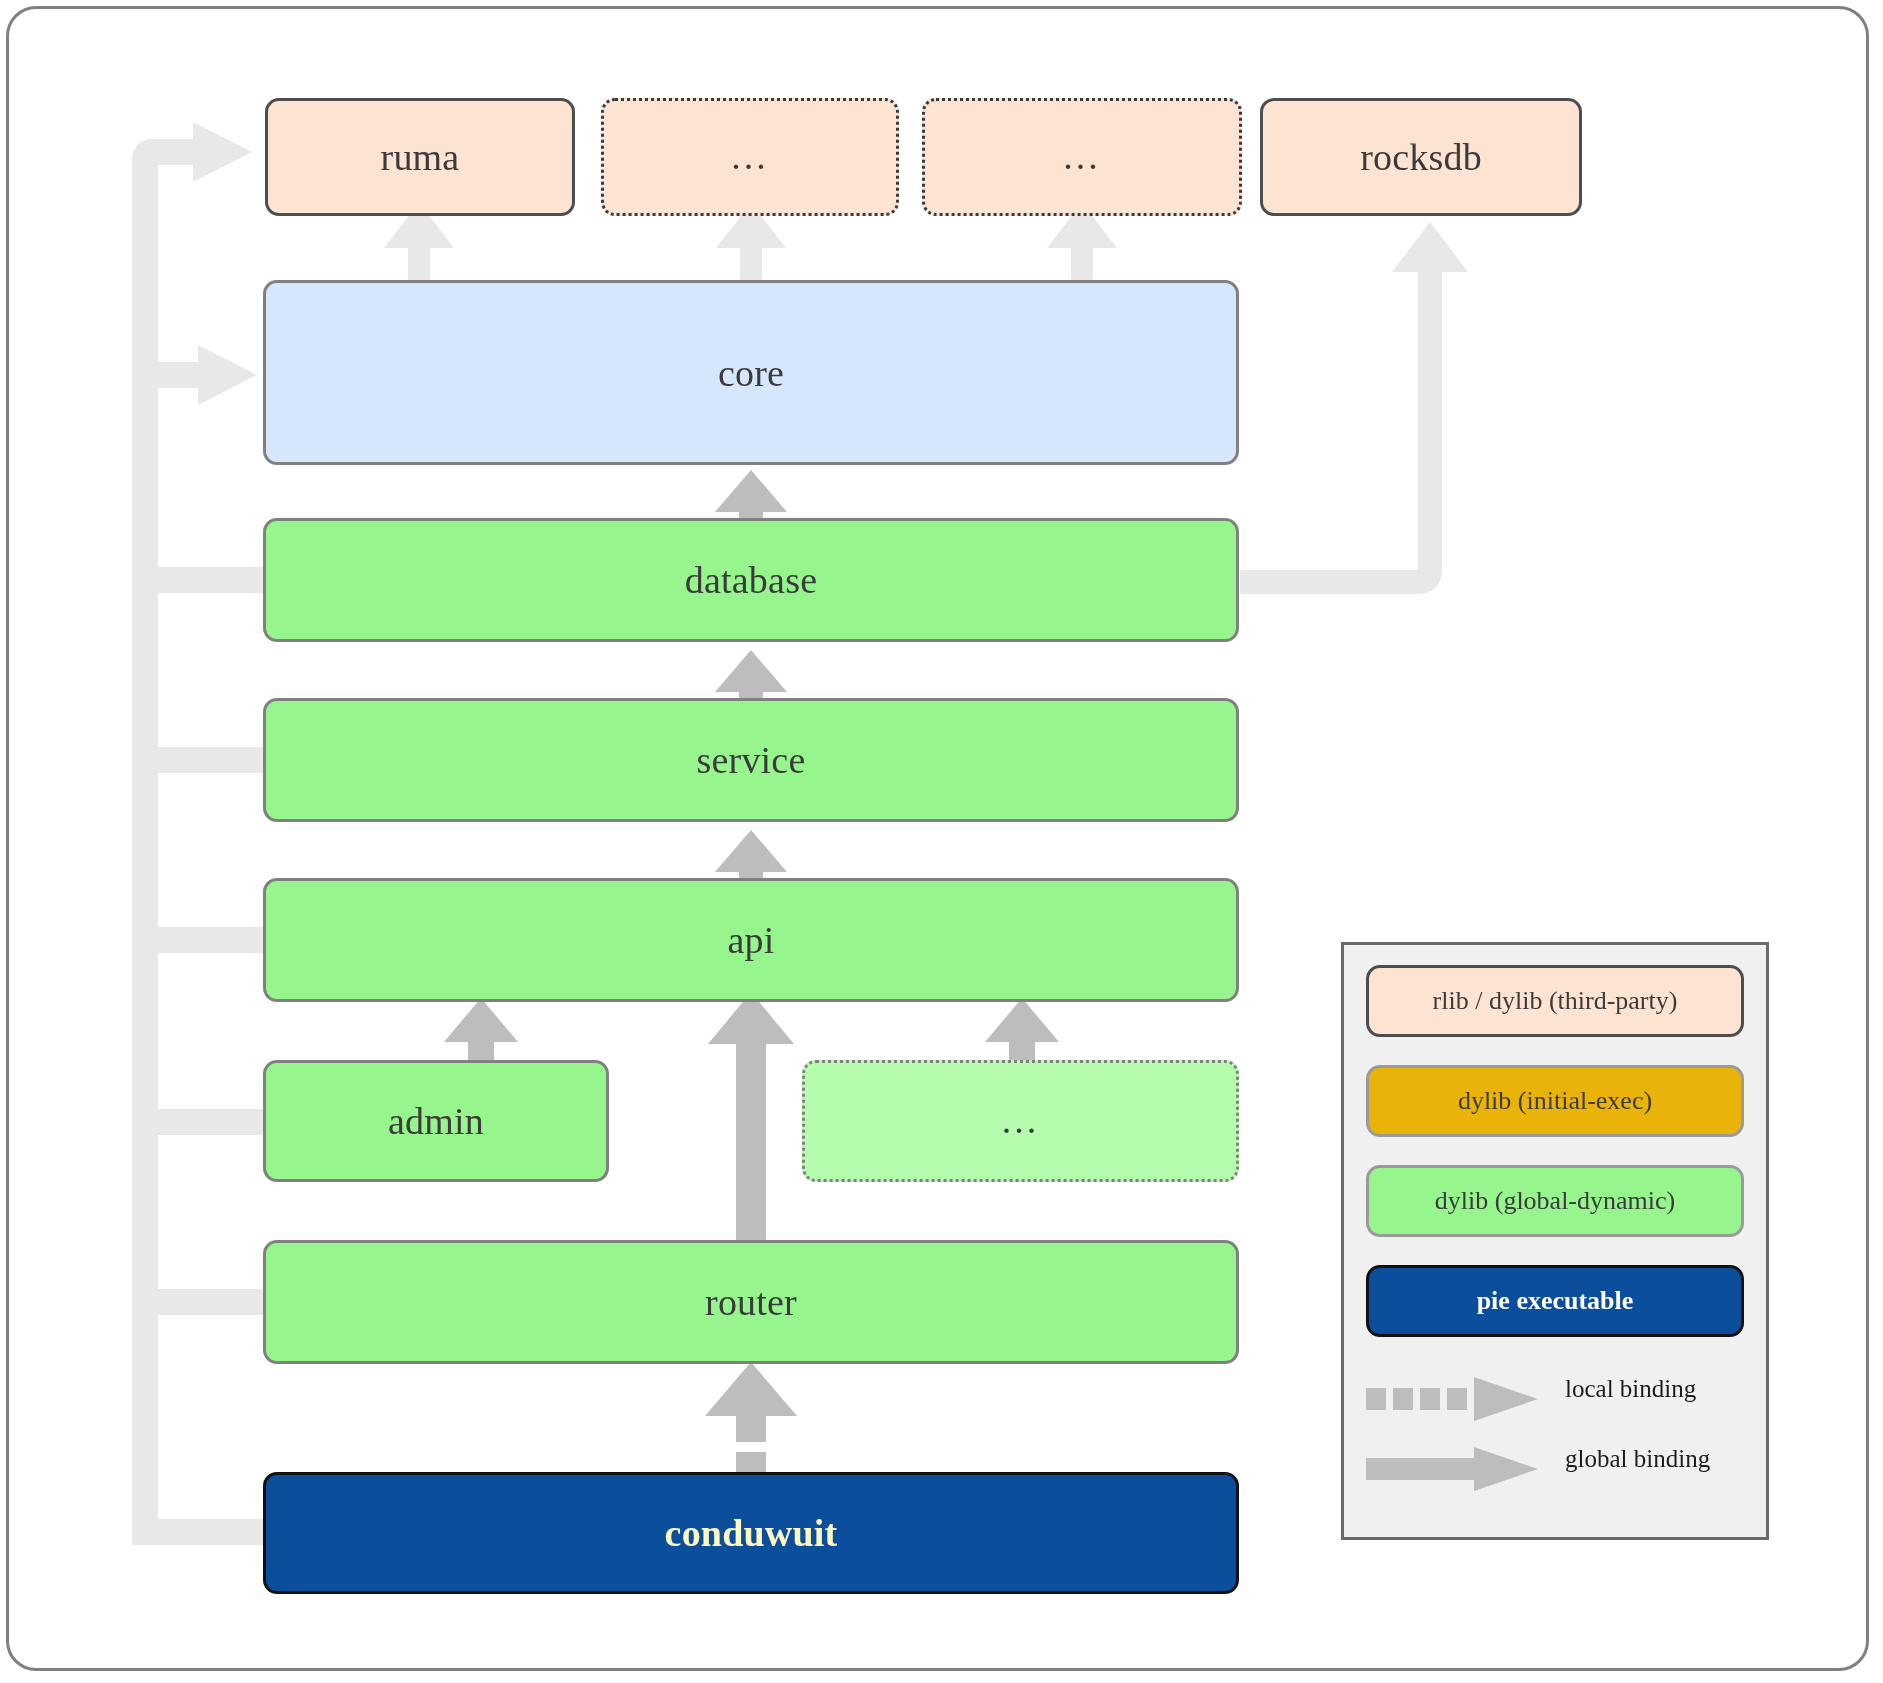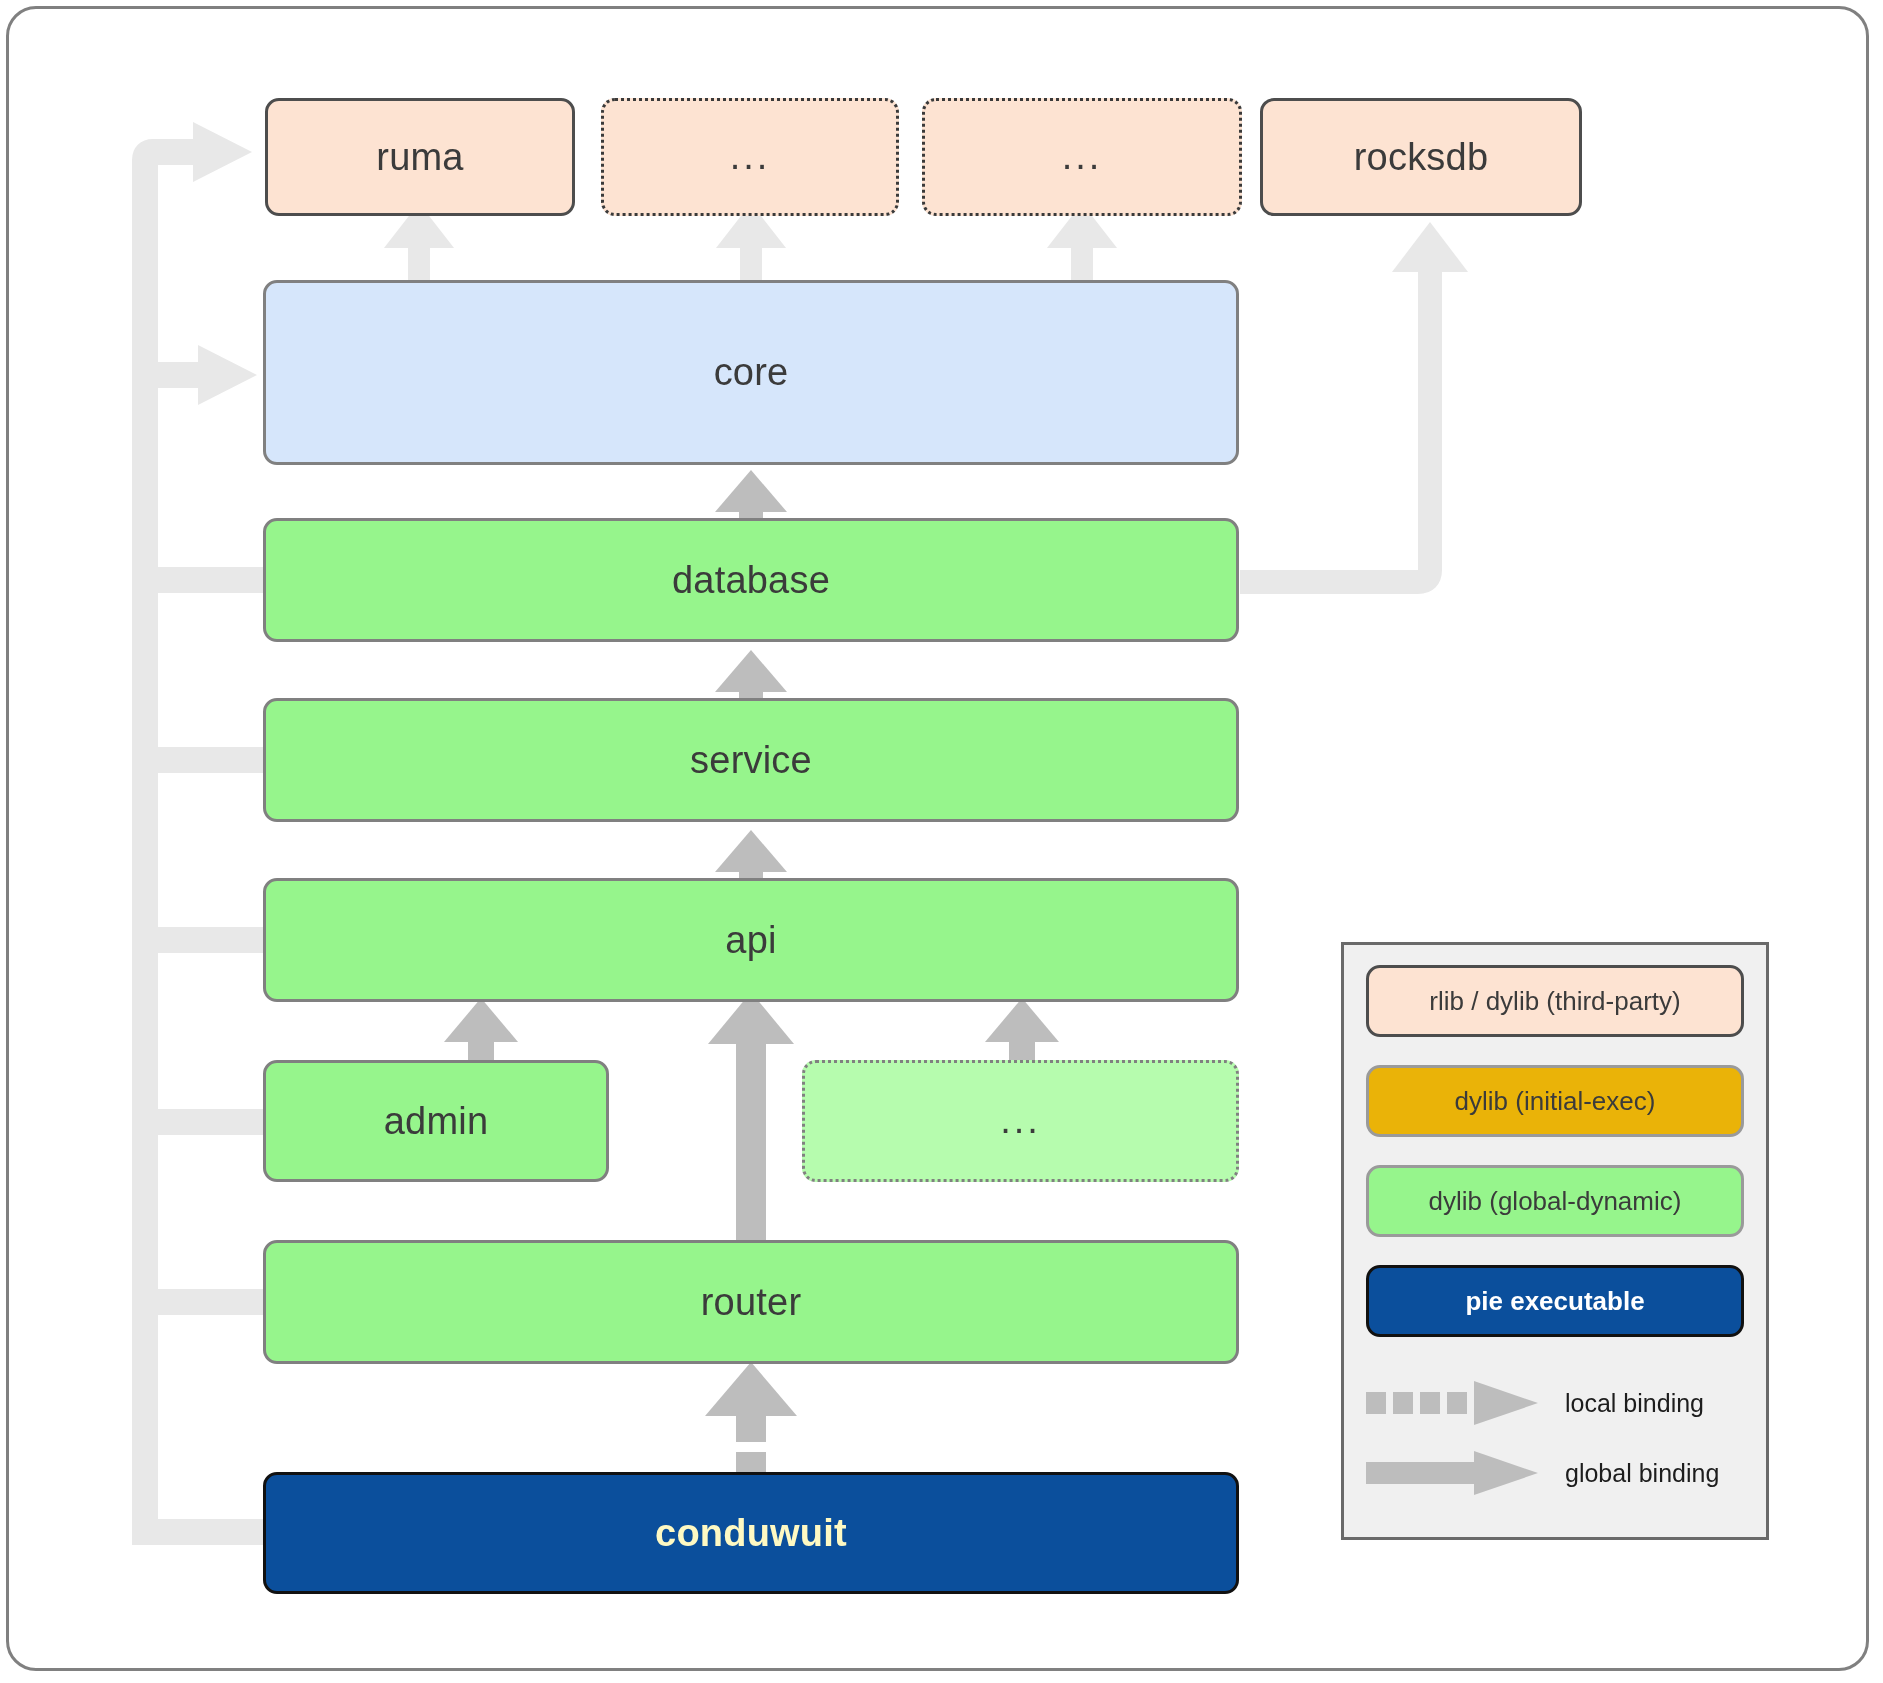--- a/index.html
+++ b/index.html
@@ -7,20 +7,21 @@
     padding: 0;
     background: #ffffff;
     font-family: "Liberation Sans", sans-serif;
   }
   #canvas {
     position: relative;
     width: 1883px;
     height: 1683px;
     background: #ffffff;
     overflow: hidden;
+    font-family: Liberation Serif, serif;
   }
   .frame {
     position: absolute;
     left: 6px;
     top: 6px;
     width: 1863px;
     height: 1665px;
     border: 3px solid #808080;
     border-radius: 30px;
     background: #ffffff;
@@ -103,21 +104,21 @@
   .legend-item.initexec { background:#eab308; border:3px solid #9a9a9a; top: 120px; text-align: center; }
   .legend-item.gdyn { background:#96f58c; border:3px solid #9a9a9a; top: 220px; }
   .legend-item.pie { background:#0b4f9c; border:3px solid #111111; top: 320px;
                      color:#ffffff; font-weight:bold; }
   .legend-row {
     position: absolute;
     left: 22px;
     width: 390px;
     height: 56px;
     display: flex;
-    align-items: center;
+    align-items: flex-start;
   }
   .legend-row.r1 { top: 430px; }
   .legend-row.r2 { top: 500px; }
   .legend-row .swatch { width: 175px; height: 48px; flex: none; }
   .legend-row .lbl {
     font-size: 25px;
     color: #1d1d1d;
     margin-left: 24px;
   }
 </style>

